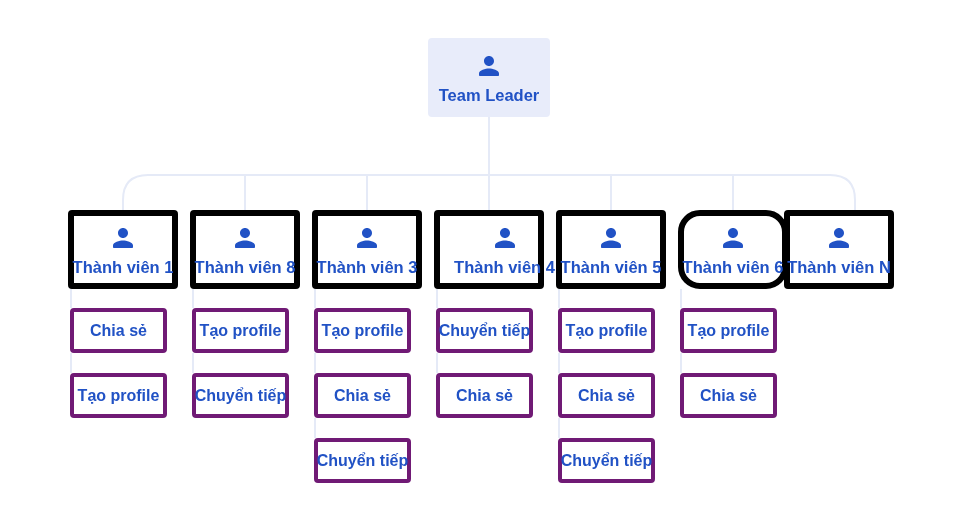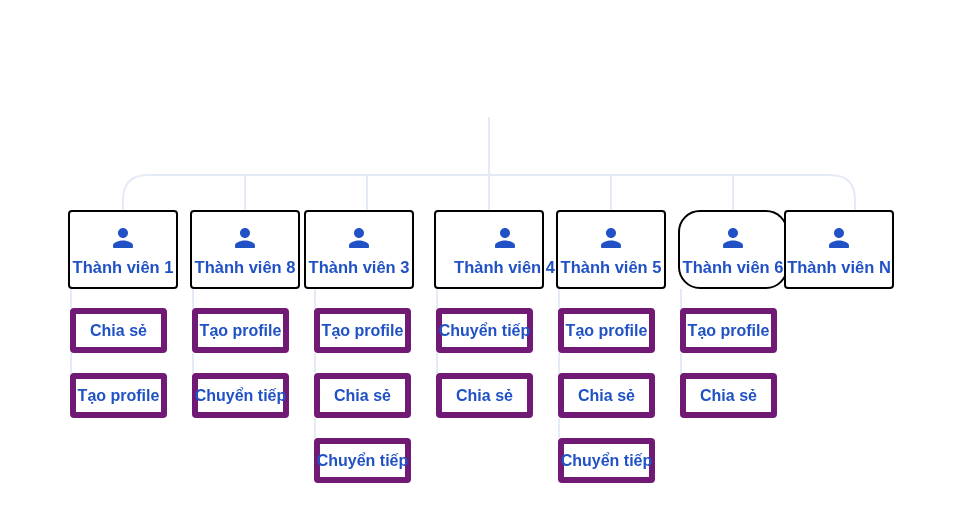--- a/index.html
+++ b/index.html
@@ -30,27 +30,27 @@
   }
   .leader-node {
     left: 428px; top: 38px;
     width: 122px; height: 79px;
     background: #e8ecfa;
     gap: 5px;
   }
   .member-node {
     width: 110px; height: 79px;
     background: #ffffff;
-    border: 2px solid #000000;
+    border: 6px solid #000000;
     gap: 5px;
   }
   .action-node {
     width: 97px; height: 45px;
     background: #ffffff;
-    border: 6px solid #701a75;
+    border: 4px solid #701a75;
   }
   .node-label {
     color: #2152c5;
     font-weight: bold;
     font-size: 16px;
     line-height: 1.1;
     white-space: nowrap;
   }
   .leader-node .node-label, .member-node .node-label { font-size: 16.5px; }
   .person-icon { width: 30px; height: 30px; display: block; }
@@ -81,20 +81,26 @@
       <path d="M 315 418 L 315 438" stroke="#e5eaf7" stroke-width="2" fill="none"></path>
       <path d="M 437 289 L 437 308" stroke="#e5eaf7" stroke-width="2" fill="none"></path>
       <path d="M 437 353 L 437 373" stroke="#e5eaf7" stroke-width="2" fill="none"></path>
       <path d="M 559 289 L 559 308" stroke="#e5eaf7" stroke-width="2" fill="none"></path>
       <path d="M 559 353 L 559 373" stroke="#e5eaf7" stroke-width="2" fill="none"></path>
       <path d="M 559 418 L 559 438" stroke="#e5eaf7" stroke-width="2" fill="none"></path>
       <path d="M 681 289 L 681 308" stroke="#e5eaf7" stroke-width="2" fill="none"></path>
       <path d="M 681 353 L 681 373" stroke="#e5eaf7" stroke-width="2" fill="none"></path>
     </svg>
 
+  <div class="node leader-node">
+    <svg class="person-icon" viewBox="0 0 24 24">
+      <path d="M12 12c2.21 0 4-1.79 4-4s-1.79-4-4-4-4 1.79-4 4 1.79 4 4 4zm0 2c-2.67 0-8 1.34-8 4v1.2c0 .44.36.8.8.8h14.4c.44 0 .8-.36.8-.8V18c0-2.66-5.33-4-8-4z"></path>
+    </svg>
+    <div class="node-label">Team Leader</div>
+  </div>
 
   <div id="columns">
       <div class="node member-node" style="left: 68px; top: 210px;">
         <svg viewBox="0 0 24 24" class="person-icon">
           <path d="M12 12c2.21 0 4-1.79 4-4s-1.79-4-4-4-4 1.79-4 4 1.79 4 4 4zm0 2c-2.67 0-8 1.34-8 4v1.2c0 .44.36.8.8.8h14.4c.44 0 .8-.36.8-.8V18c0-2.66-5.33-4-8-4z"></path>
         </svg>
         <div class="node-label">Thành viên 1</div>
       </div>
       <div class="node action-node" style="left: 70px; top: 308px;">
         <div class="node-label">Chia sẻ</div>
@@ -107,21 +113,21 @@
           <path d="M12 12c2.21 0 4-1.79 4-4s-1.79-4-4-4-4 1.79-4 4 1.79 4 4 4zm0 2c-2.67 0-8 1.34-8 4v1.2c0 .44.36.8.8.8h14.4c.44 0 .8-.36.8-.8V18c0-2.66-5.33-4-8-4z"></path>
         </svg>
         <div class="node-label">Thành viên 8</div>
       </div>
       <div class="node action-node" style="left: 192px; top: 308px;">
         <div class="node-label">Tạo profile</div>
       </div>
       <div class="node action-node" style="left: 192px; top: 373px;">
         <div class="node-label">Chuyển tiếp</div>
       </div>
-      <div class="node member-node" style="left: 304px; top: 210px;">
+      <div class="node member-node" style="left: 312px; top: 210px;">
         <svg viewBox="0 0 24 24" class="person-icon">
           <path d="M12 12c2.21 0 4-1.79 4-4s-1.79-4-4-4-4 1.79-4 4 1.79 4 4 4zm0 2c-2.67 0-8 1.34-8 4v1.2c0 .44.36.8.8.8h14.4c.44 0 .8-.36.8-.8V18c0-2.66-5.33-4-8-4z"></path>
         </svg>
         <div class="node-label">Thành viên 3</div>
       </div>
       <div class="node action-node" style="left: 314px; top: 308px;">
         <div class="node-label">Tạo profile</div>
       </div>
       <div class="node action-node" style="left: 314px; top: 373px;">
         <div class="node-label">Chia sẻ</div>

